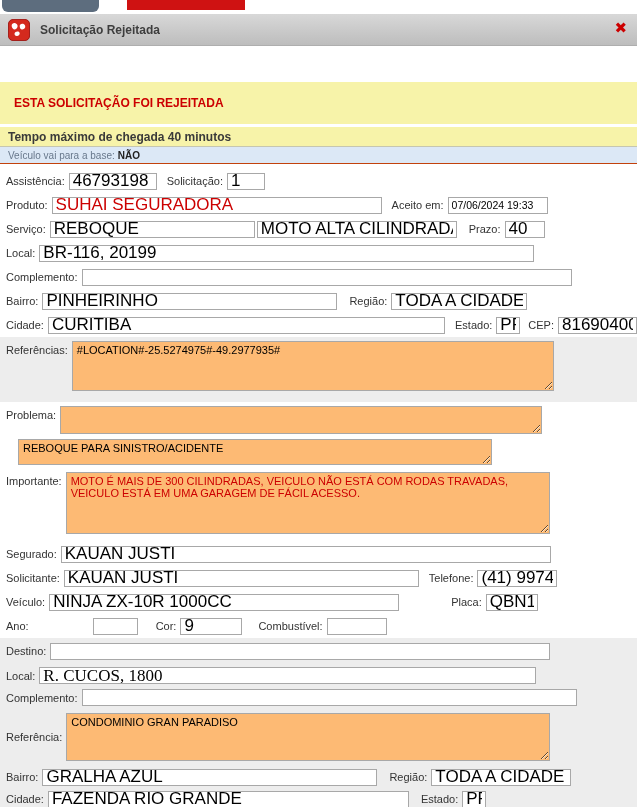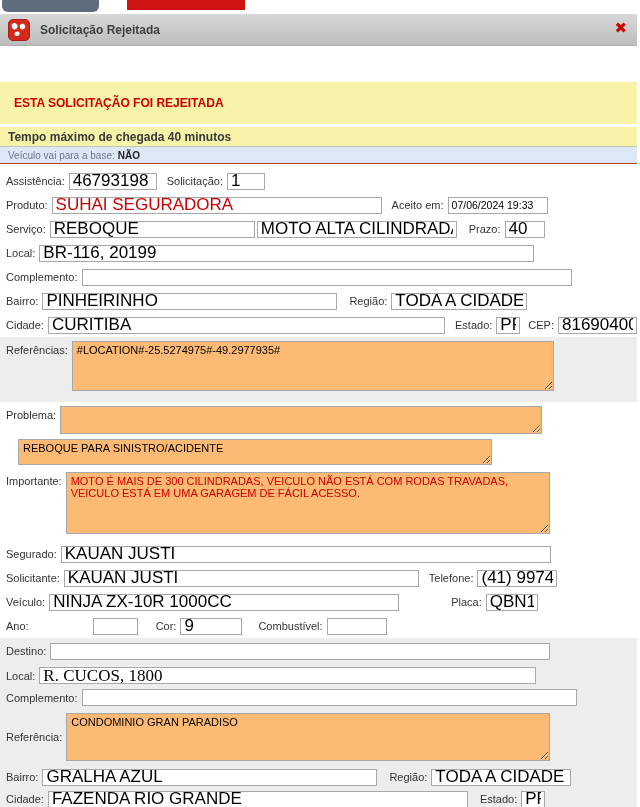--- a/index.html
+++ b/index.html
@@ -199,21 +199,21 @@
 
       <div class="row" style="height:22px">
         <span class="lb">Bairro:</span>
         <input class="ip" style="width: 335px;" value="GRALHA AZUL">
         <span class="lb" style="margin-left:12px">Região:</span>
         <input class="ip" style="width: 140px;" value="TODA A CIDADE">
       </div>
 
       <div class="row" style="height:22px">
         <span class="lb">Cidade:</span>
-        <input class="ip" style="width: 420px;" value="FAZENDA RIO GRANDE">
+        <input class="ip" style="width: 361px;" value="FAZENDA RIO GRANDE">
         <span class="lb" style="margin-left:12px">Estado:</span>
         <input class="ip" style="width: 24px;" value="PR">
       </div>
 
     </div>
   </div>
 </div>
 
 <div class="bottomstrip"></div>
 

